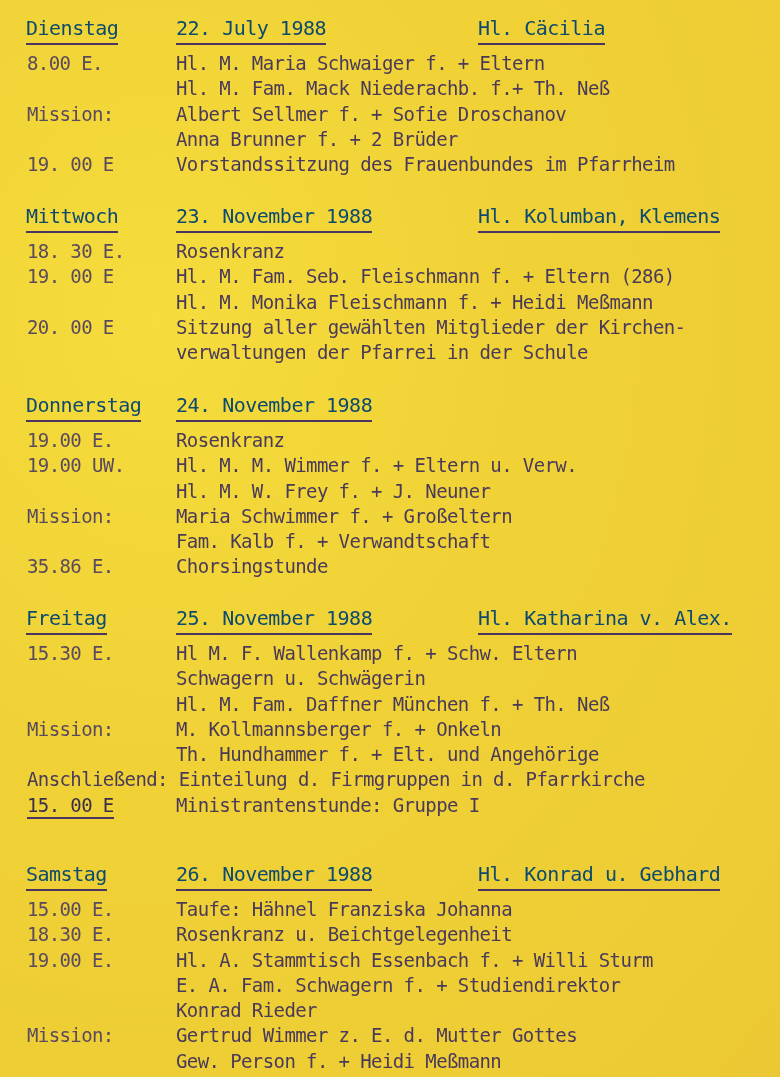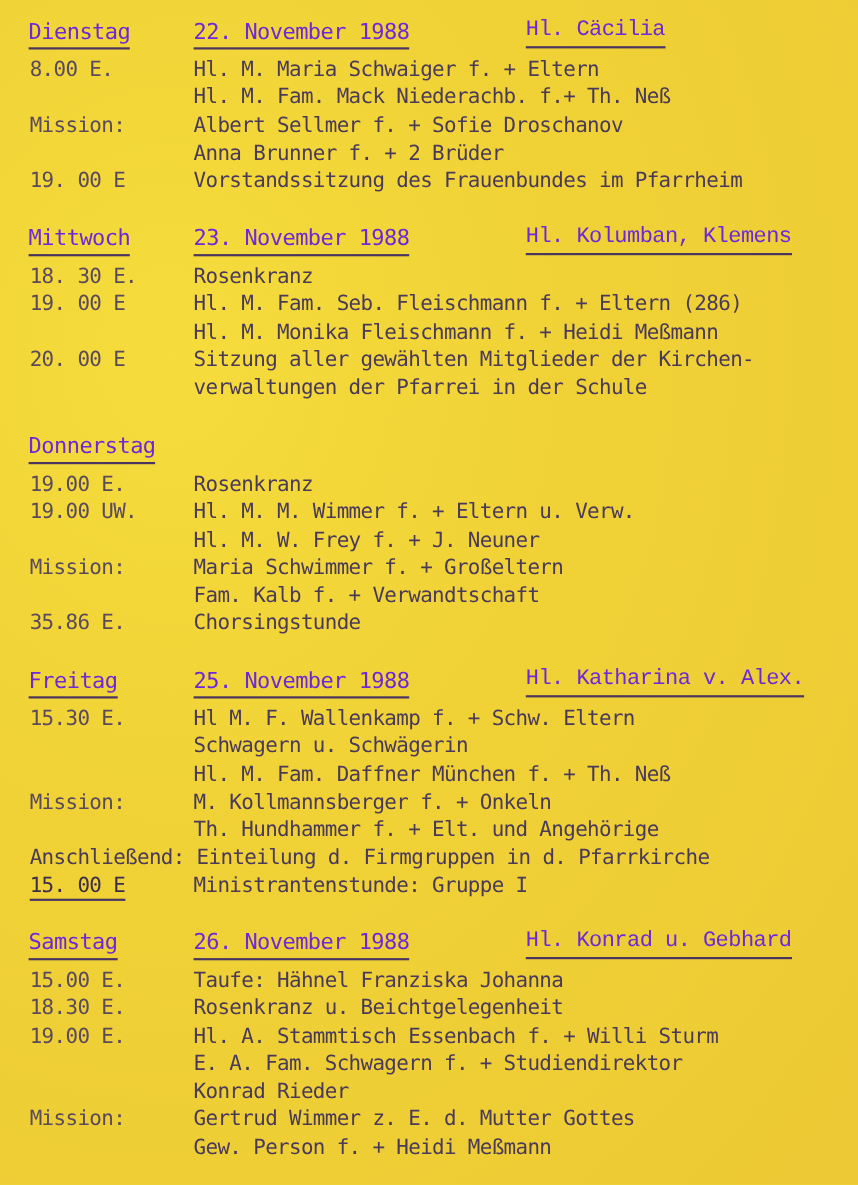--- a/index.html
+++ b/index.html
@@ -9,42 +9,42 @@
     background-image: radial-gradient(ellipse at 20% 30%, #f6dc3c 0%, #f0d236 40%, #ecc934 100%);
     font-family: "DejaVu Sans Mono", "Liberation Mono", monospace;
     color: #4a3a5a;
     position: relative;
   }
   .page { position: absolute; left: 0; top: 0; width: 780px; height: 1077px; }
   .day { position: absolute; left: 0; width: 780px; }
   .hdr { position: relative; height: 34px; }
   .hdr span {
     position: absolute; top: 6px; font-size: 20px; letter-spacing: -0.5px;
-    color: #6d28d9; white-space: nowrap;
+    color: #0c4a6e; white-space: nowrap;
     padding-bottom: 3px; border-bottom: 2px solid #4a3560;
   }
   .hdr .wd { left: 26px; }
   .hdr .dt { left: 176px; }
-  .hdr .st { left: 478px; font-family: Liberation Mono, monospace; }
+  .hdr .st { left: 478px; }
   .rows { margin-top: 8px; }
   .row { position: relative; height: 25.3px; font-size: 19px; white-space: nowrap; letter-spacing: -0.6px; }
   .row .t { position: absolute; left: 27px; color: #5a4a5e; }
   .row .x { position: absolute; left: 176px; color: #4a3a5a; }
   .row .full { position: absolute; left: 27px; color: #4a3a5a; }
   .row .t.ul { border-bottom: 2px solid #4a3560; padding-bottom: 1px; color: #3a2e4a; }
 </style>
 </head>
 <body>
 
 <div class="page">
 
   <section class="day" style="top:10px">
     <div class="hdr">
       <span class="wd">Dienstag</span>
-      <span class="dt">22. November 1988</span>
+      <span class="dt">22. July 1988</span>
       <span class="st">Hl. Cäcilia</span>
     </div>
     <div class="rows">
       <div class="row">
           <span class="t">8.00 E.</span>
           <span class="x">Hl. M. Maria Schwaiger f. + Eltern</span>
         </div>
       <div class="row">
           <span class="t"></span>
           <span class="x">Hl. M. Fam. Mack Niederachb. f.+ Th. Neß</span>
@@ -90,20 +90,21 @@
       <div class="row">
           <span class="t"></span>
           <span class="x">verwaltungen der Pfarrei in der Schule</span>
         </div>
     </div>
   </section>
 
   <section class="day" style="top:387px">
     <div class="hdr">
       <span class="wd">Donnerstag</span>
+      <span class="dt">24. November 1988</span>
     </div>
     <div class="rows">
       <div class="row">
           <span class="t">19.00 E.</span>
           <span class="x">Rosenkranz</span>
         </div>
       <div class="row">
           <span class="t">19.00 UW.</span>
           <span class="x">Hl. M. M. Wimmer f. + Eltern u. Verw.</span>
         </div>
@@ -156,21 +157,21 @@
       <div class="row">
           <span class="full">Anschließend: Einteilung d. Firmgruppen in d. Pfarrkirche</span>
         </div>
       <div class="row">
           <span class="t ul">15. 00 E</span>
           <span class="x">Ministrantenstunde: Gruppe I</span>
         </div>
     </div>
   </section>
 
-  <section class="day" style="top:838px">
+  <section class="day" style="top:856px">
     <div class="hdr">
       <span class="wd">Samstag</span>
       <span class="dt">26. November 1988</span>
       <span class="st">Hl. Konrad u. Gebhard</span>
     </div>
     <div class="rows">
       <div class="row">
           <span class="t">15.00 E.</span>
           <span class="x">Taufe: Hähnel Franziska Johanna</span>
         </div>

